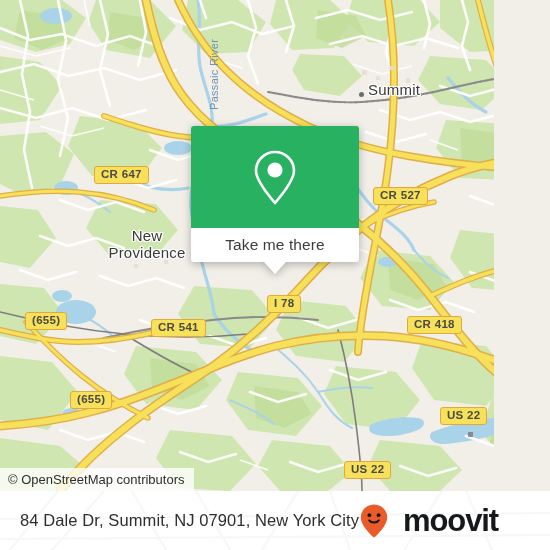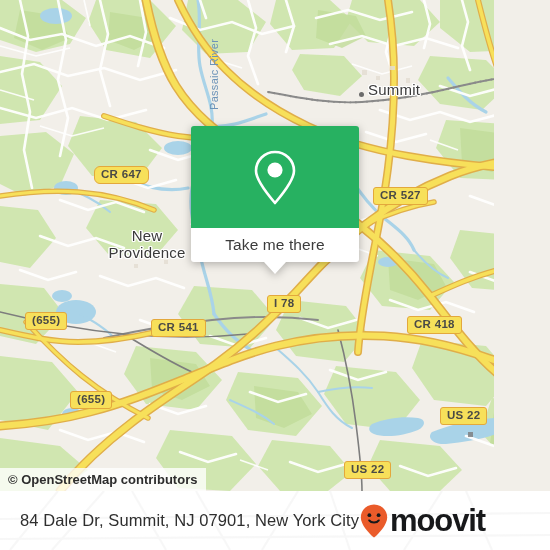--- a/index.html
+++ b/index.html
@@ -132,21 +132,20 @@
   #attribution {
     position: absolute;
     left: 0;
     top: 468px;
     height: 23px;
     background: rgba(255,255,255,0.78);
     display: flex;
     align-items: center;
     padding: 0 9px 0 8px;
     box-sizing: border-box;
-    font-weight: bold;
   }
   #attribution span {
     font-size: 13px;
     color: #2d2d2d;
     white-space: nowrap;
   }
 
   
   #footer {
     position: absolute;
@@ -175,21 +174,21 @@
   }
   #footer-address {
     font-size: 16.5px;
     color: #2e2e2e;
     letter-spacing: 0.1px;
     white-space: nowrap;
   }
   #brand {
     display: flex;
     align-items: center;
-    gap: 1px;
+    gap: 14px;
   }
   #brand-wordmark {
     font-size: 31px;
     font-weight: bold;
     color: #17181a;
     letter-spacing: -1.1px;
     line-height: 31px;
   }
 </style>
 </head>
@@ -405,21 +404,21 @@
 
     <div class="place-dot" style="left:359px; top:92px;"></div>
     <div class="place-label" style="left:368px; top:82px;">Summit</div>
 
     <div class="place-label" style="left:107px; top:227px; width:80px; line-height:17px;">New
 Providence</div>
 
     <div class="water-label" style="left:208px; top:110px; transform: rotate(-90deg);">Passaic River</div>
 
     <div class="shield" style="left:518px; top:86px;">CR 512</div>
-    <div class="shield" style="left:94px;  top:166px;border-radius:6px;">CR 647</div>
+    <div class="shield" style="left:94px;  top:166px;">CR 647</div>
     <div class="shield" style="left:373px; top:187px;">CR 527</div>
     <div class="shield" style="left:526px; top:159px;">I 78</div>
     <div class="shield" style="left:267px; top:295px;">I 78</div>
     <div class="shield" style="left:25px;  top:312px;">(655)</div>
     <div class="shield" style="left:151px; top:319px;">CR 541</div>
     <div class="shield" style="left:407px; top:316px;">CR 418</div>
     <div class="shield" style="left:70px;  top:391px;">(655)</div>
     <div class="shield" style="left:440px; top:407px;">US 22</div>
     <div class="shield" style="left:344px; top:461px;">US 22</div>
 

